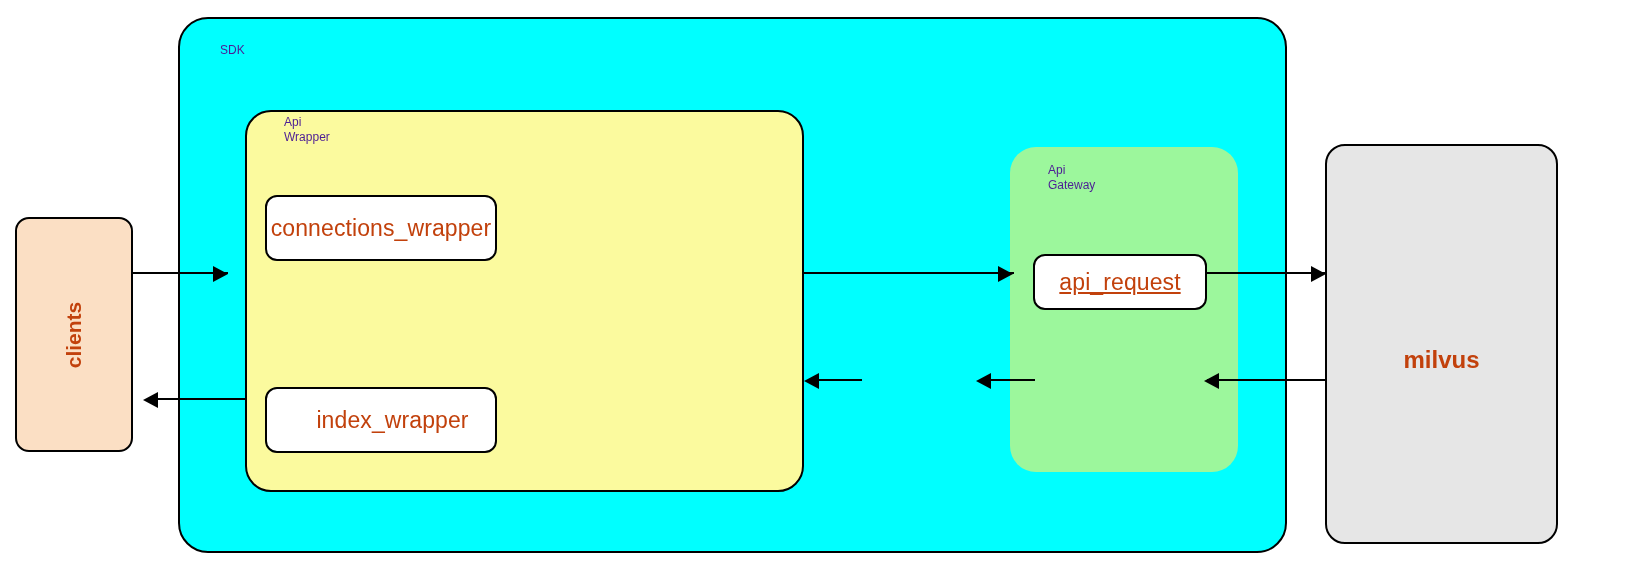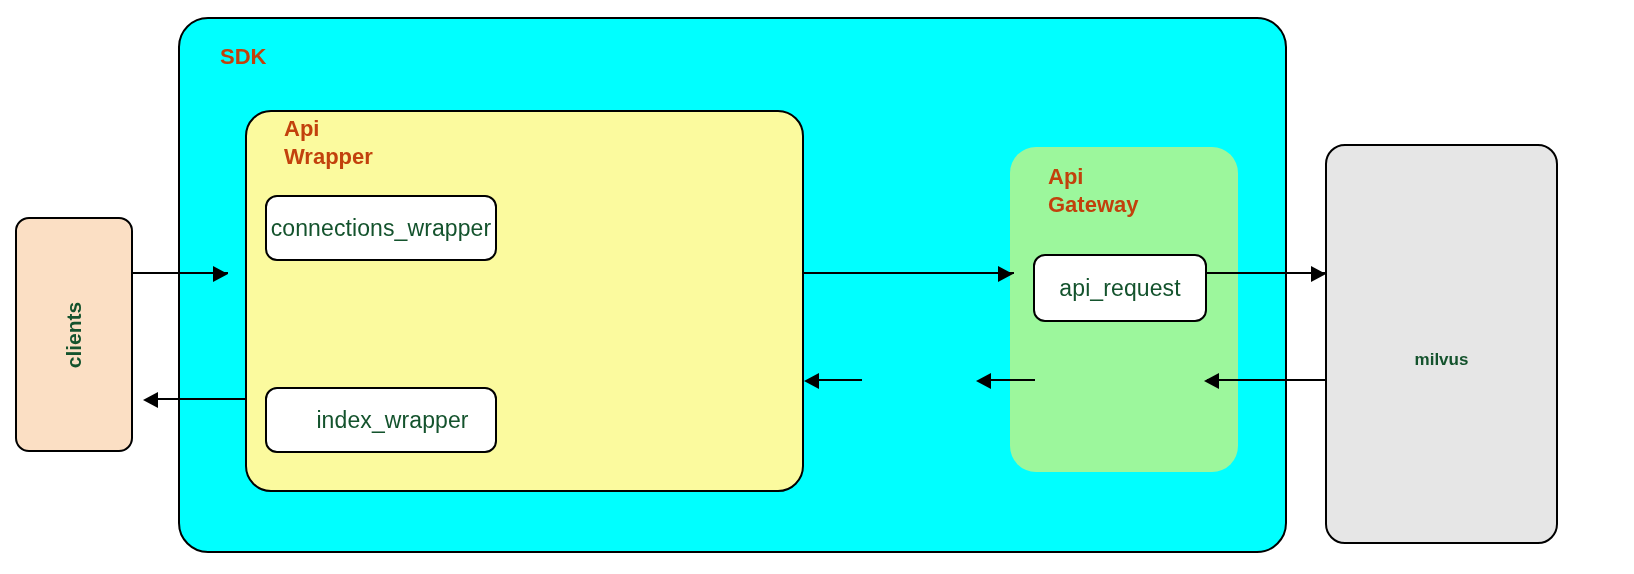--- a/index.html
+++ b/index.html
@@ -20,21 +20,21 @@
   }
 
   
   .box {
     position: absolute;
     box-sizing: border-box;
     display: flex;
     align-items: center;
     justify-content: center;
     text-align: center;
-    color: #14532d;
+    color: #c2410c;
   }
 
   .outer-container {
     border: 2px solid #000000;
     border-radius: 30px;
   }
 
   .leaf-box {
     border: 2px solid #000000;
     border-radius: 12px;
@@ -73,23 +73,23 @@
     width: 228px;
     height: 325px;
     background: #9cf79c;
     border: none;
     border-radius: 26px;
   }
 
   
   .group-caption {
     position: absolute;
-    font-size: 22px;
-    font-weight: bold;
-    color: #c2410c;
+    font-size: 12px;
+    font-weight: normal;
+    color: #4c1d95;
     line-height: 1.28;
     white-space: pre-line;
     text-align: left;
   }
   #sdk-caption    { left: 220px; top: 43px; }
   #wrapper-caption{ left: 284px; top: 115px; }
   #gateway-caption{ left: 1048px; top: 163px; }
 
   
   #clients-box {
@@ -111,35 +111,35 @@
   #milvus-box {
     left: 1325px;
     top: 144px;
     width: 233px;
     height: 400px;
     background: #e6e6e6;
     border: 2px solid #000000;
     border-radius: 20px;
   }
   #milvus-label {
-    font-size: 17px;
+    font-size: 24px;
     font-weight: bold;
     margin-top: 32px;
   }
 
   
   .wrapper-cell { width: 232px; height: 66px; }
   .col-left  { left: 265px; }
   .col-right { left: 553px; }
   .row-1 { top: 195px; }
   .row-2 { top: 291px; }
   .row-3 { top: 387px; padding-left: 23px; }
 
   
-  .gateway-cell { left: 1033px; width: 174px; height: 68px; }
+  .gateway-cell { left: 1033px; width: 174px; height: 56px; text-decoration: underline; }
   #api-request-box  { top: 254px; }
   #api-response-box { top: 353px; }
 
   
   #checker-box {
     left: 860px;
     top: 354px;
     width: 114px;
     height: 56px;
   }

